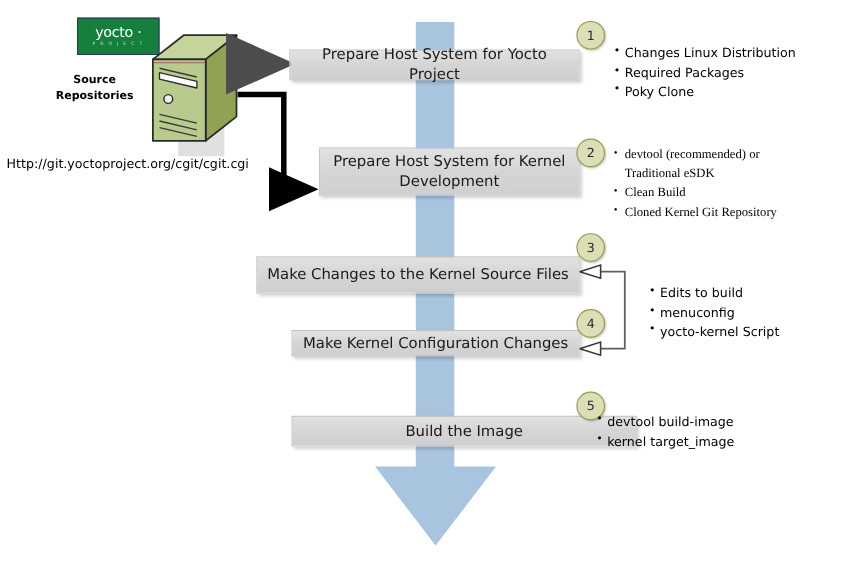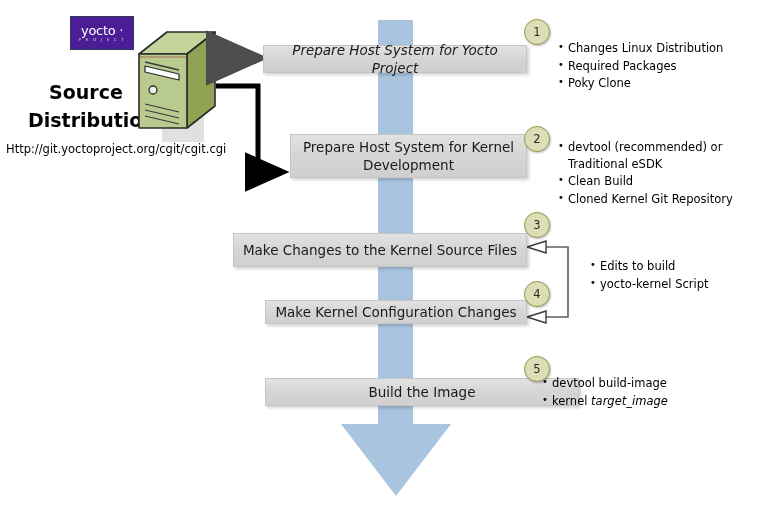--- a/index.html
+++ b/index.html
@@ -23,45 +23,44 @@
     left:341px;top:424px;
     width:0;height:0;
     border-left:55px solid transparent;
     border-right:55px solid transparent;
     border-top:72px solid #a8c4de;
   }
 
   
   .yocto-logo{
     position:absolute;left:70px;top:16px;
-    width:64px;height:34px;
-    background:#4c1d95;
+    width:75px;height:34px;
+    background:#15803d;
     border:1.5px solid #2b3a56;
     box-sizing:border-box;
     display:flex;flex-direction:column;
     align-items:center;justify-content:center;
     line-height:1;
   }
   .yocto-word{
     color:#ffffff;font-size:13px;letter-spacing:-0.3px;
     font-family:"DejaVu Sans","Liberation Sans",sans-serif;
     margin-bottom:1px;
   }
   .yocto-sub{
     color:#cfcfcf;font-size:4.2px;letter-spacing:1.6px;
     font-family:"DejaVu Sans","Liberation Sans",sans-serif;
   }
 
   
   .src-label{
     position:absolute;left:28px;top:66px;width:116px;
     text-align:center;
-    font-size:19px;font-weight:bold;color:#000;
+    font-size:10px;font-weight:bold;color:#000;
     line-height:1.45;
-    margin-top:13px;
   }
   .src-url{
     position:absolute;left:6px;top:142px;
     font-size:11.5px;color:#000;white-space:nowrap;
   }
 
   
   .server{position:absolute;left:135px;top:28px;width:82px;height:115px;}
   .server svg{display:block;}
 
@@ -92,41 +91,41 @@
   }
 
   
   .bullets{position:absolute;font-size:11.5px;color:#000;line-height:1.45;}
   .bullets ul{margin:0;padding:0 0 0 12px;list-style:none;}
   .bullets li{position:relative;margin:0 0 1px 0;white-space:nowrap;}
   .bullets li:before{
     content:"\2022";position:absolute;left:-10px;top:0;font-size:10px;color:#000;
   }
   .bullets li.wrap{white-space:normal;width:155px;}
-  .ital{font-style:italic;}
+  .ital{}
 
   
   .connectors{position:absolute;left:0;top:0;width:769px;height:517px;pointer-events:none;}
 </style>
 </head>
 <body>
 
 <div id="stage">
 
   <div class="flow-band"></div>
   <div class="flow-arrowhead"></div>
 
   <div class="yocto-logo">
     <span class="yocto-word">yocto ·</span>
     <span class="yocto-sub">P R O J E C T</span>
   </div>
 
   <div class="src-label">
     <div>Source</div>
-    <div>Distribution</div>
+    <div>Repositories</div>
   </div>
   <div class="src-url">Http://git.yoctoproject.org/cgit/cgit.cgi</div>
 
   <div class="server">
     <svg width="82" height="115" viewBox="0 0 82 115">
 
       <polygon points="24,32 24,111 66,111 66,32" fill="rgba(0,0,0,0.12)" transform="translate(3,3)"></polygon>
 
       <polygon points="4,26 32,4 80,4 52,26" fill="#c4d49a" stroke="#2b2b2b" stroke-width="1.6" stroke-linejoin="round"></polygon>
 
@@ -162,21 +161,21 @@
 
     <line x1="216" y1="58" x2="258" y2="58" stroke="#4d4d4d" stroke-width="7" marker-end="url(#ah-gray)"></line>
 
     <path d="M216,86 L258,86 L258,172 L282,172" stroke="#000000" stroke-width="5" fill="none" marker-end="url(#ah-black)"></path>
 
     <path d="M543,247 L568,247 L568,317 L543,317" stroke="#5f5f5f" stroke-width="1.6" fill="none"></path>
     <polygon points="527,247 546,241 546,253" fill="#ffffff" stroke="#3a3a3a" stroke-width="1.4"></polygon>
     <polygon points="527,317 546,311 546,323" fill="#ffffff" stroke="#3a3a3a" stroke-width="1.4"></polygon>
   </svg>
 
-  <div class="pbox" style="left:263px;top:45px;width:264px;height:28px;font-style:italic;">Prepare Host System for Yocto Project</div>
+  <div class="pbox" style="left:263px;top:45px;width:264px;height:28px;">Prepare Host System for Yocto Project</div>
 
   <div class="pbox" style="left:290px;top:134px;width:237px;height:44px;">Prepare Host System for Kernel Development</div>
 
   <div class="pbox" style="left:233px;top:233px;width:294px;height:34px;">Make Changes to the Kernel Source Files</div>
 
   <div class="pbox" style="left:265px;top:300px;width:262px;height:24px;">Make Kernel Configuration Changes</div>
 
   <div class="pbox" style="left:265px;top:378px;width:314px;height:28px;">Build the Image</div>
 
   <div class="numcircle" style="left:524px;top:19px;">1</div>
@@ -186,31 +185,32 @@
   <div class="numcircle" style="left:524px;top:356px;">5</div>
 
   <div class="bullets" style="left:556px;top:40px;">
     <ul>
       <li>Changes Linux Distribution</li>
       <li>Required Packages</li>
       <li>Poky Clone</li>
     </ul>
   </div>
 
-  <div class="bullets" style="left:556px;top:139px;">
+  <div class="bullets" style="left:556px;top:133px;font-family:Liberation Serif, serif;">
     <ul>
       <li class="wrap">devtool (recommended) or Traditional eSDK</li>
       <li>Clean Build</li>
       <li>Cloned Kernel Git Repository</li>
     </ul>
   </div>
 
   <div class="bullets" style="left:588px;top:258px;">
     <ul>
       <li>Edits to build</li>
+      <li>menuconfig</li>
       <li>yocto-kernel Script</li>
     </ul>
   </div>
 
   <div class="bullets" style="left:540px;top:375px;">
     <ul>
       <li>devtool build-image</li>
       <li><span>kernel </span><span class="ital">target_image</span></li>
     </ul>
   </div>

